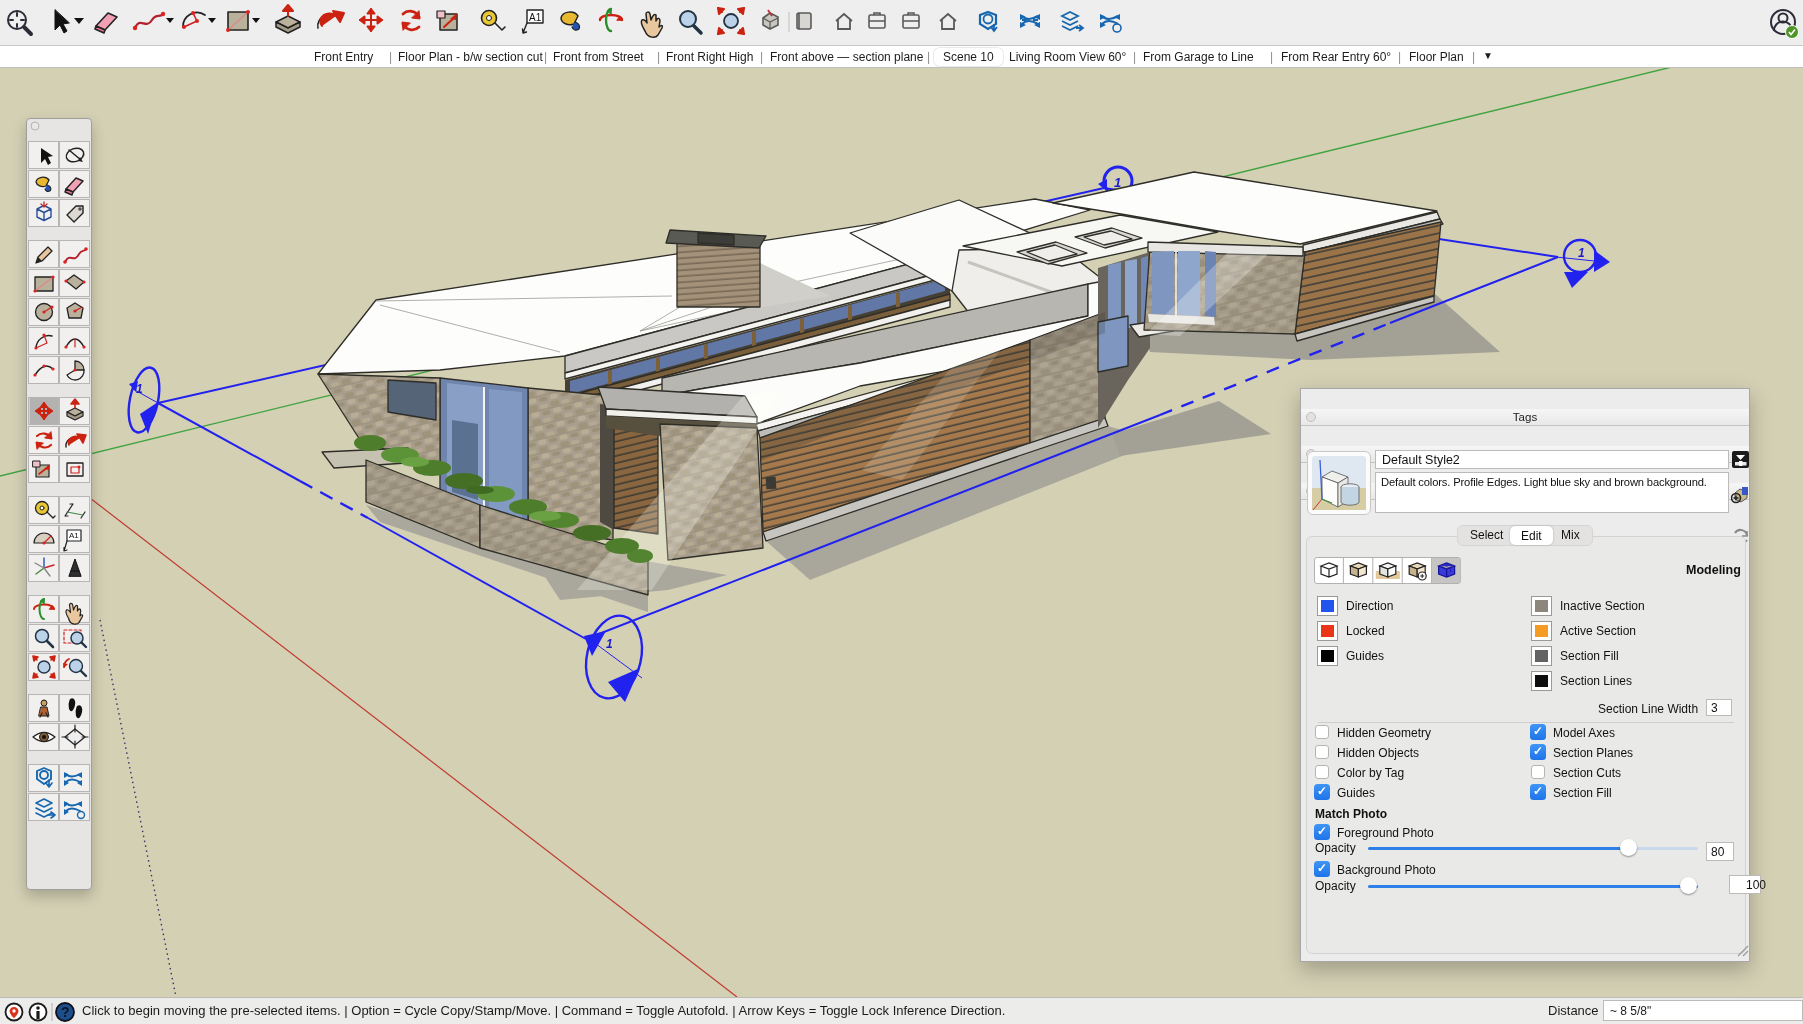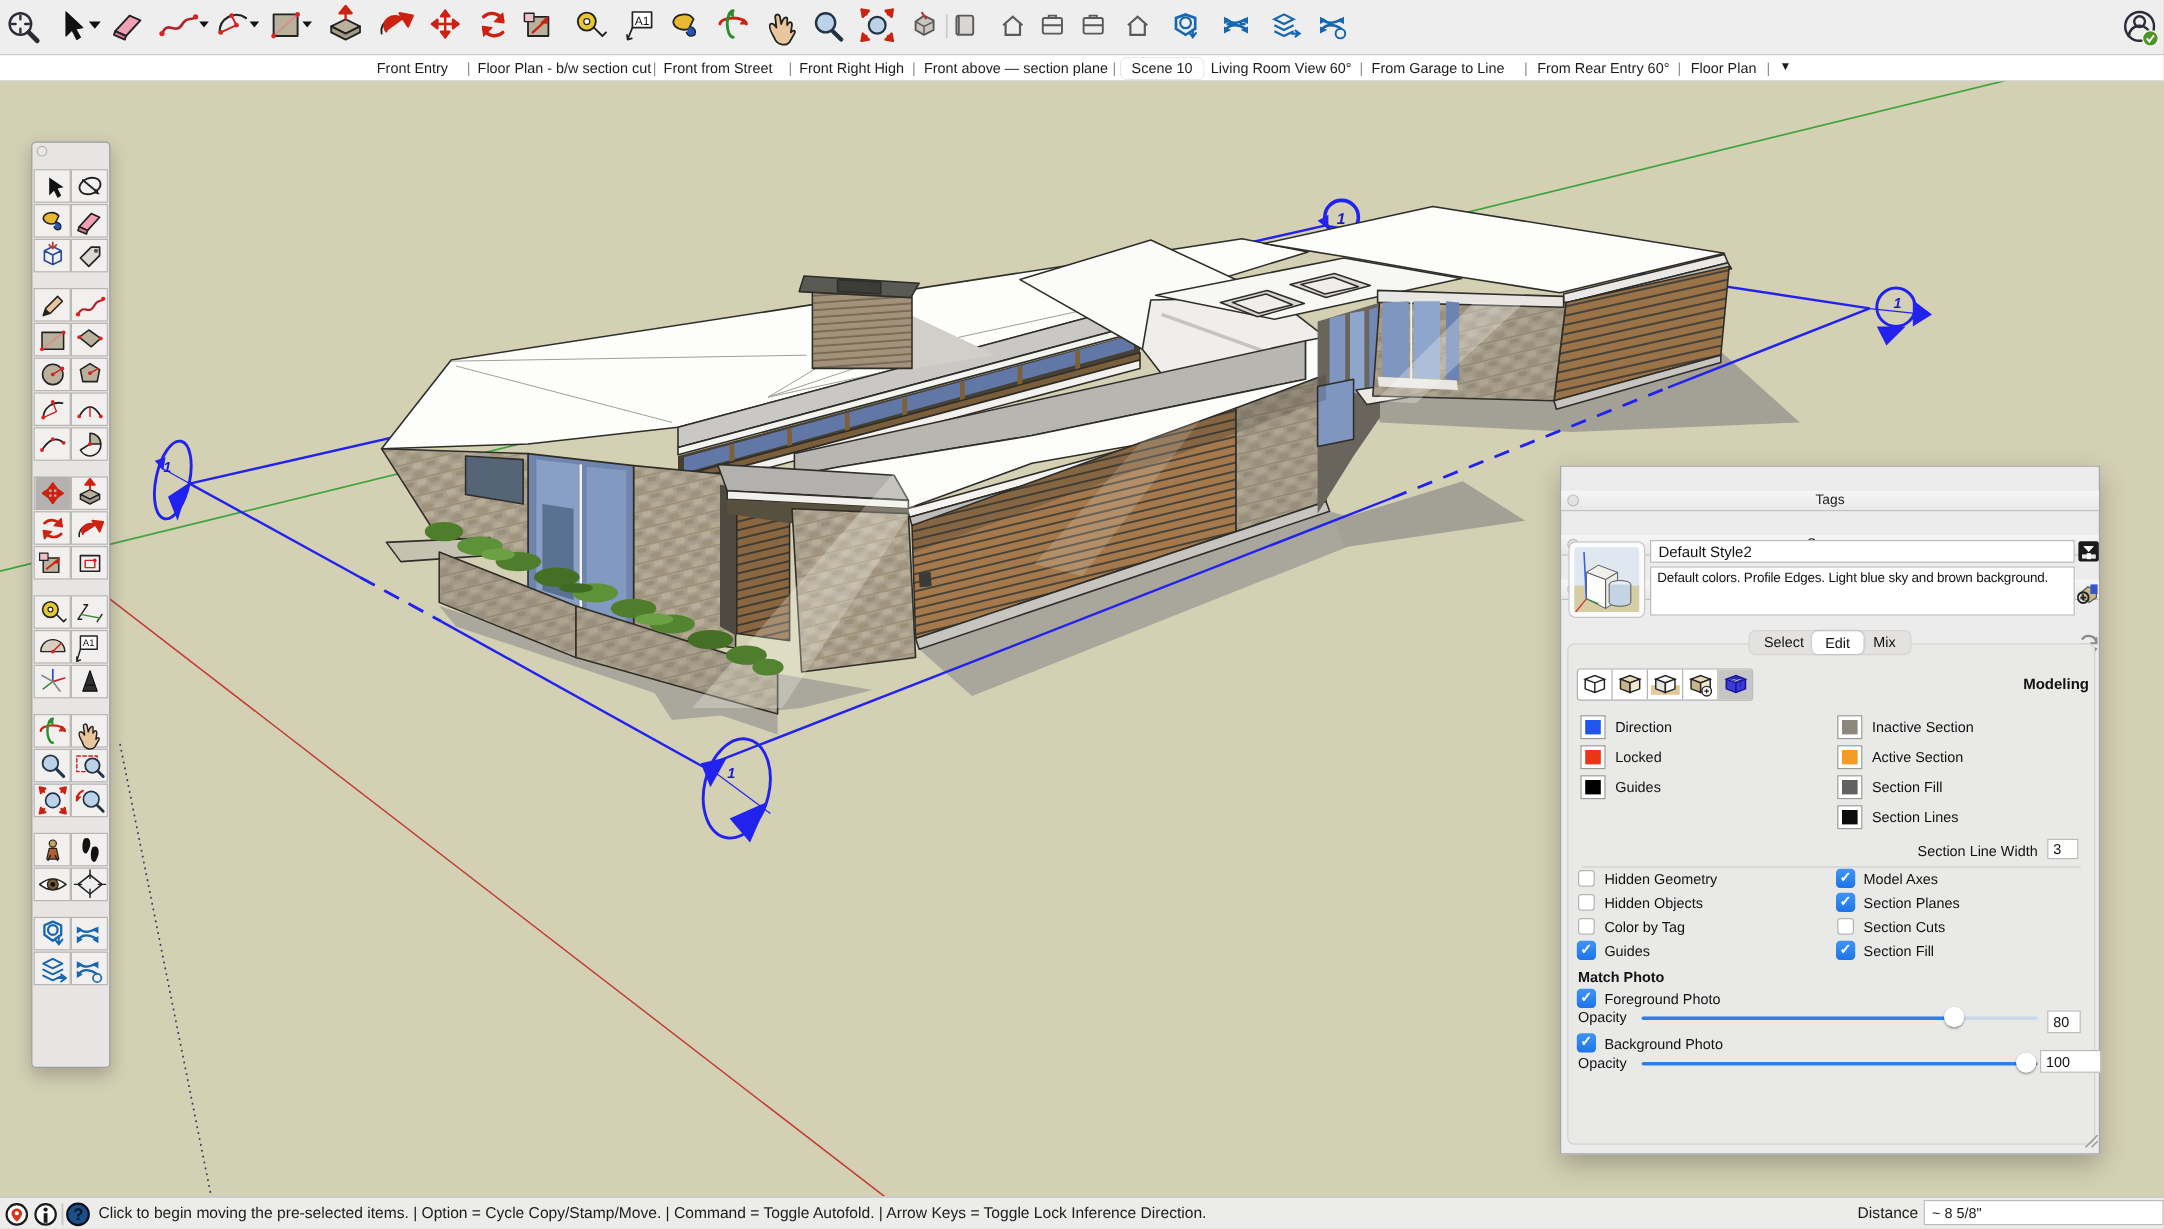--- a/index.html
+++ b/index.html
@@ -845,21 +845,21 @@
 <span class="lb" style="left:14px;top:452px">Opacity</span>
 <div class="abs" style="left:67px;top:458px;width:330px;height:3px;background:#c9d8ea;border-radius:2px"></div>
 <div class="abs" style="left:67px;top:458px;width:260px;height:3px;background:#2f7fe8;border-radius:2px"></div>
 <div class="abs" style="left:319px;top:450px;width:17px;height:17px;background:#fff;border-radius:50%;box-shadow:0 1px 2px rgba(0,0,0,0.4)"></div>
 <span class="inp" style="left:405px;top:453px;width:28px;height:19px;font-size:12px;padding:2px 0 0 4px">80</span>
 <span class="cbc" style="left:13px;top:472px">✓</span>
     <span class="lb" style="left:36px;top:474px">Background Photo</span>
 <span class="lb" style="left:14px;top:490px">Opacity</span>
 <div class="abs" style="left:67px;top:496px;width:330px;height:3px;background:#2f7fe8;border-radius:2px"></div>
 <div class="abs" style="left:379px;top:488px;width:17px;height:17px;background:#fff;border-radius:50%;box-shadow:0 1px 2px rgba(0,0,0,0.4)"></div>
-<span class="inp" style="left:399px;top:486px;width:51px;height:19px;font-size:12px;padding:2px 0 0 4px">100</span>
+<span class="inp" style="left:428px;top:486px;width:32px;height:19px;font-size:12px;padding:2px 0 0 16px">100</span>
 <svg class="abs" style="left:436px;bottom:4px" width="12" height="12">
       <path d="M11,1 L1,11 M11,6 L6,11" stroke="#9a9998" stroke-width="1.3"></path>
     </svg>
 </div>
 <div id="statusbar">
 <svg width="80" height="27" style="position:absolute;left:0;top:0" xmlns="http://www.w3.org/2000/svg">
 <circle cx="14" cy="14" r="8.5" fill="#fff" stroke="#1b1b1b" stroke-width="1.8"></circle>
 <path d="M14,9 c2.6,0 4.4,2 4.4,4.2 c0,2.8 -4.4,7 -4.4,7 c0,0 -4.4,-4.2 -4.4,-7 C9.6,11 11.4,9 14,9 Z" fill="#d8341c"></path>
 <circle cx="14" cy="13" r="1.7" fill="#fff"></circle>
 <circle cx="38" cy="14" r="8.5" fill="#fff" stroke="#1b1b1b" stroke-width="1.8"></circle>

